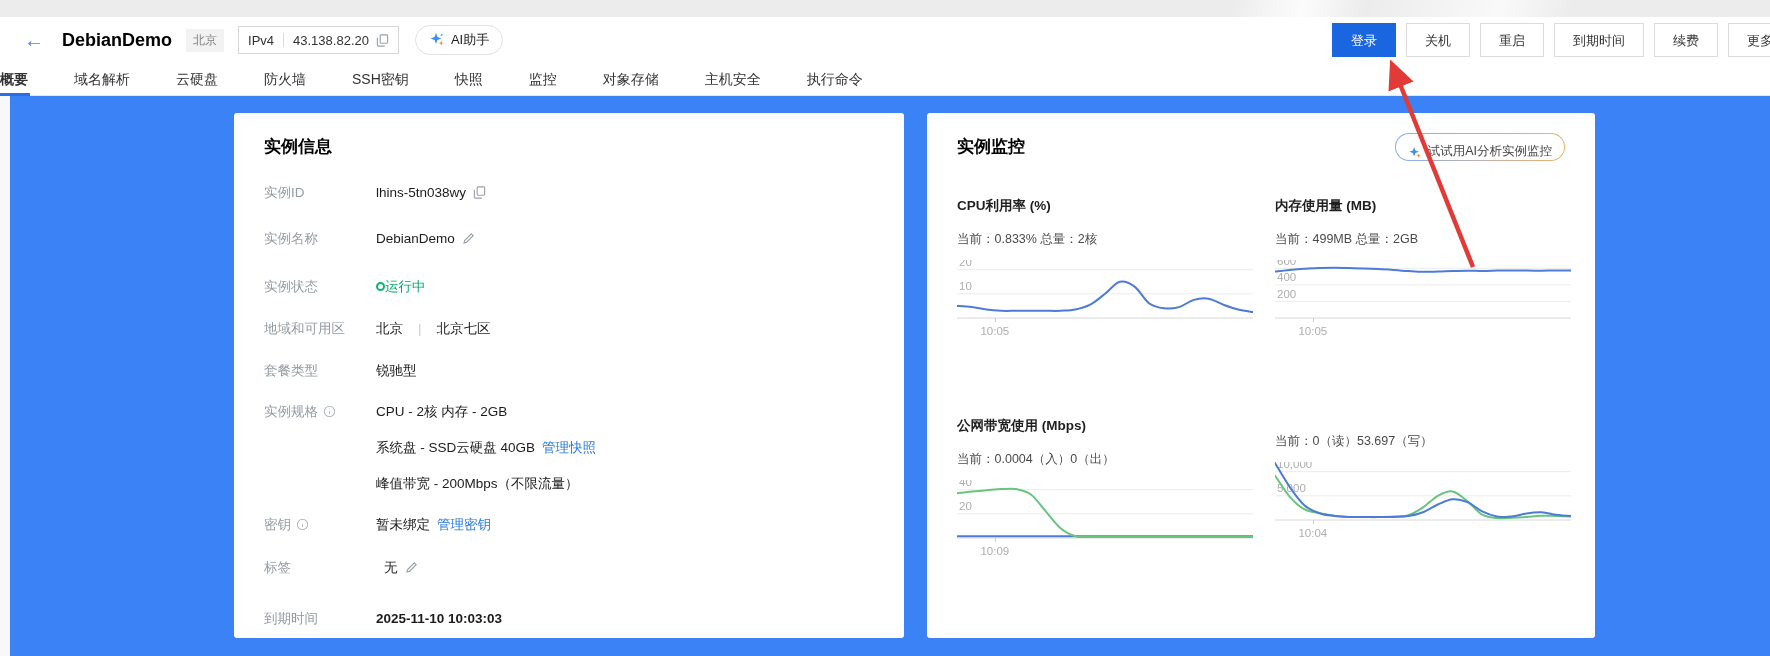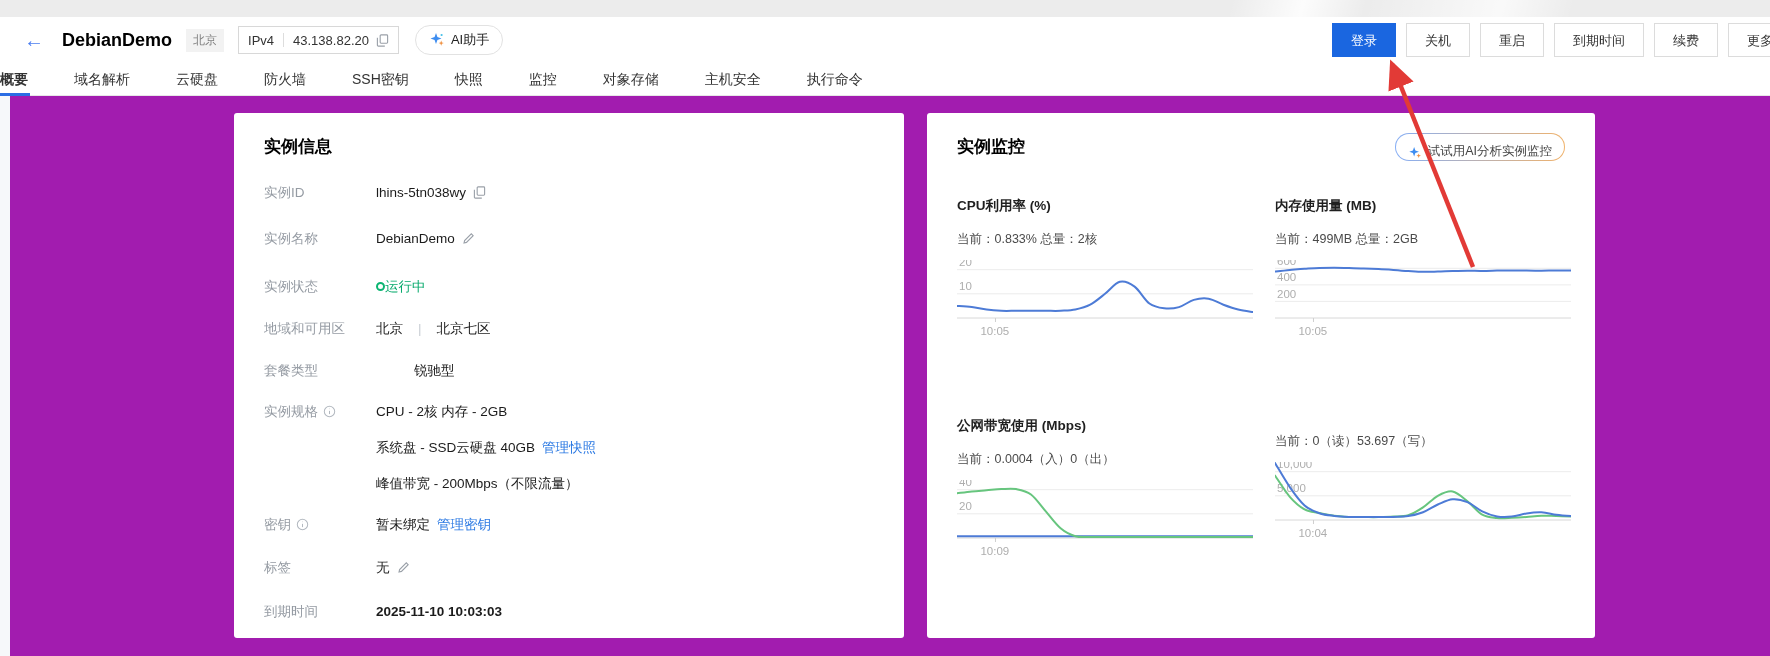--- a/index.html
+++ b/index.html
@@ -26,21 +26,21 @@
   .actions button { height:34px; padding:8px 18px; font-size:13px; font-family:inherit; cursor:pointer;
     background:#fff; border:1px solid #dcdcdc; color:#333; white-space:nowrap; }
   .actions button.primary { background:#1a66e0; border-color:#1a66e0; color:#fff; }
 
   .tabs { position:absolute; left:0; top:63px; width:1770px; height:33px; background:#fff;
     border-bottom:1px solid #e7e7e7; display:flex; gap:46px; font-size:14px; color:#333; }
   .tab { display:flex; align-items:center; height:33px; cursor:pointer; position:relative; }
   .tab.active { font-weight:700; }
   .tab.active::after { content:""; position:absolute; left:-2px; right:-2px; bottom:0; height:3px; background:#2b6de4; }
 
-  .content { position:absolute; left:0; top:96px; width:1770px; height:560px; background:#a21caf; }
+  .content { position:absolute; left:0; top:96px; width:1770px; height:560px; background:#3b82f6; }
   .left-gutter { position:absolute; left:0; top:0; width:10px; height:560px; background:#f6f8fa; }
   .card { position:absolute; background:#fff; border-radius:3px; }
   .card-left  { left:234px; top:17px; width:670px; height:525px; }
   .card-right { left:927px; top:17px; width:668px; height:525px; }
   .card-title { position:absolute; left:30px; top:22px; font-size:17px; font-weight:700; color:#000; }
 
   .rows { position:absolute; left:30px; top:70px; width:610px; font-size:13.5px; }
   .row { display:flex; align-items:flex-start; }
   .row .lbl { width:112px; color:#959ba3; flex:none; display:flex; align-items:center; gap:5px; line-height:19px; }
   .row .val { color:#1b1b1b; line-height:19px; display:flex; gap:7px; flex-wrap:wrap; }
@@ -174,21 +174,21 @@
               <span>地域和可用区</span>
             </div>
             <div class="val">
               <span class="line">
                 <span>北京</span>
                 <span style="color: rgb(201, 206, 212); margin: 0px 8px;">|</span>
                 <span>北京七区</span>
               </span>
             </div>
           </div>
-          <div class="row" style="margin-bottom: 22px; gap: 38px;">
+          <div class="row" style="margin-bottom: 22px;">
             <div class="lbl">
               <span>套餐类型</span>
             </div>
             <div class="val">
               <span class="line">
                 <span>锐驰型</span>
               </span>
             </div>
           </div>
           <div class="row" style="margin-bottom: 22px;">
@@ -226,21 +226,21 @@
                 </svg>
               </span>
             </div>
             <div class="val">
               <span class="line">
                 <span>暂未绑定</span>
                 <span class="link">管理密钥</span>
               </span>
             </div>
           </div>
-          <div class="row" style="margin-bottom: 25px;">
+          <div class="row" style="margin-bottom: 32px; gap: 8px;">
             <div class="lbl">
               <span>标签</span>
             </div>
             <div class="val">
               <span class="line">
                 <span>无</span>
                 <span class="icon-btn">
                   <svg width="13" height="13" viewBox="0 0 14 14" fill="none" stroke="#9aa0a8" stroke-width="1.2">
                     <path d="M2.2 11.8 L4.8 11.2 L12 4 L10 2 L2.8 9.2 Z"></path>
                   </svg>

